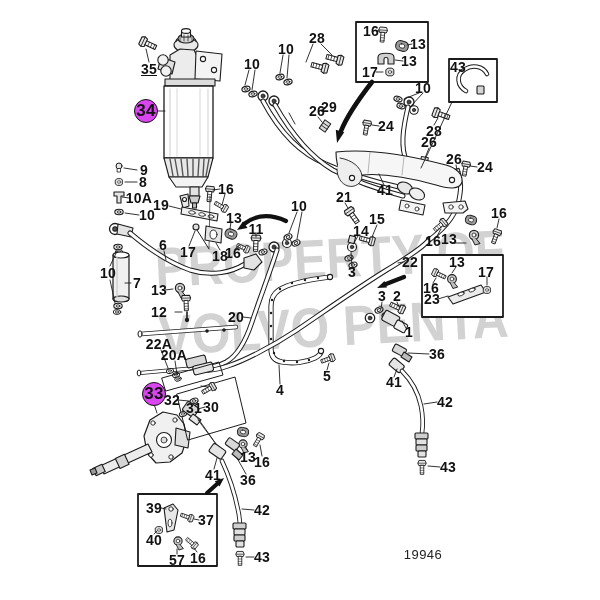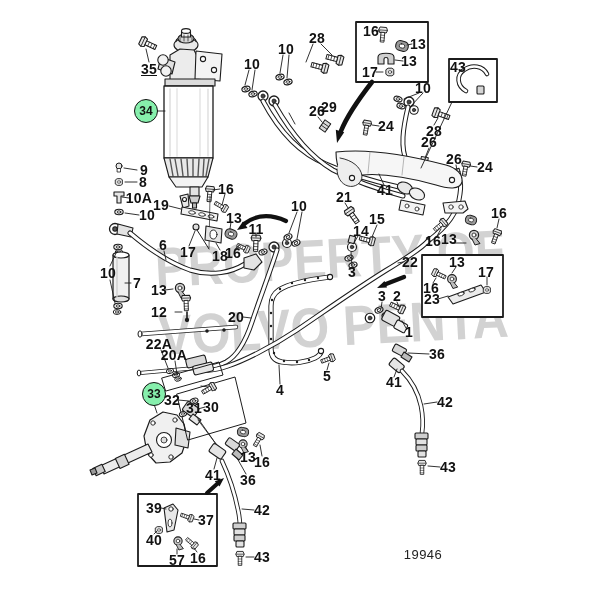--- a/index.html
+++ b/index.html
@@ -3,21 +3,21 @@
 <meta charset="utf-8">
 <style>
   html,body{margin:0;padding:0;background:#fff;}
   .stage{position:relative;width:600px;height:600px;background:#ffffff;overflow:hidden;
          font-family:"Liberation Sans","DejaVu Sans",sans-serif;}
   svg{position:absolute;left:0;top:0;}
   .labels{position:absolute;left:0;top:0;width:600px;height:600px;pointer-events:none;}
   .plabel{position:absolute;transform:translate(-50%,-50%);font-size:14px;font-weight:700;
           color:#111;white-space:nowrap;letter-spacing:0.2px;}
   .plabel.circled{border:1.7px solid #111;border-radius:50%;width:22px;height:22px;
-          display:flex;align-items:center;justify-content:center;font-size:12px;background:#86efac;}
+          display:flex;align-items:center;justify-content:center;font-size:17px;background:#d946ef;}
   .dwgnum{position:absolute;transform:translate(-50%,-50%);font-size:13px;font-weight:400;
           color:#222;letter-spacing:0.5px;}
 </style>
 </head>
 <body>
 
 <div class="stage">
 
 <svg width="600" height="600" viewBox="0 0 600 600">
   <defs>

